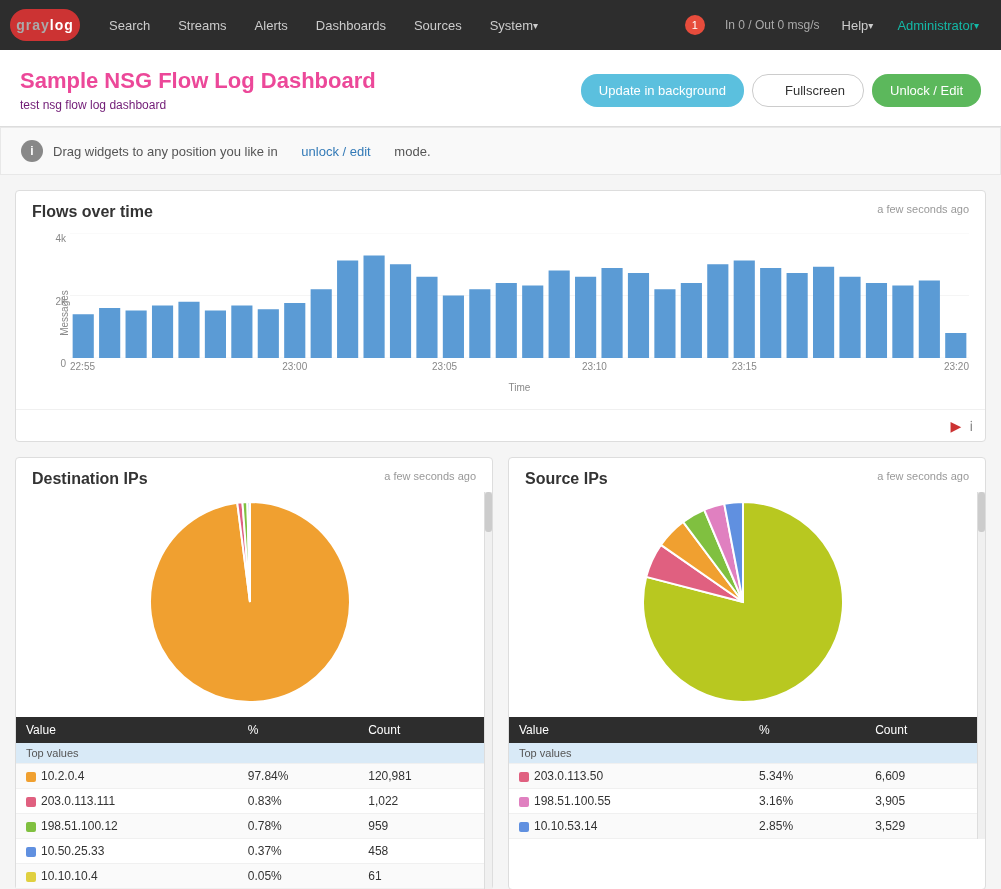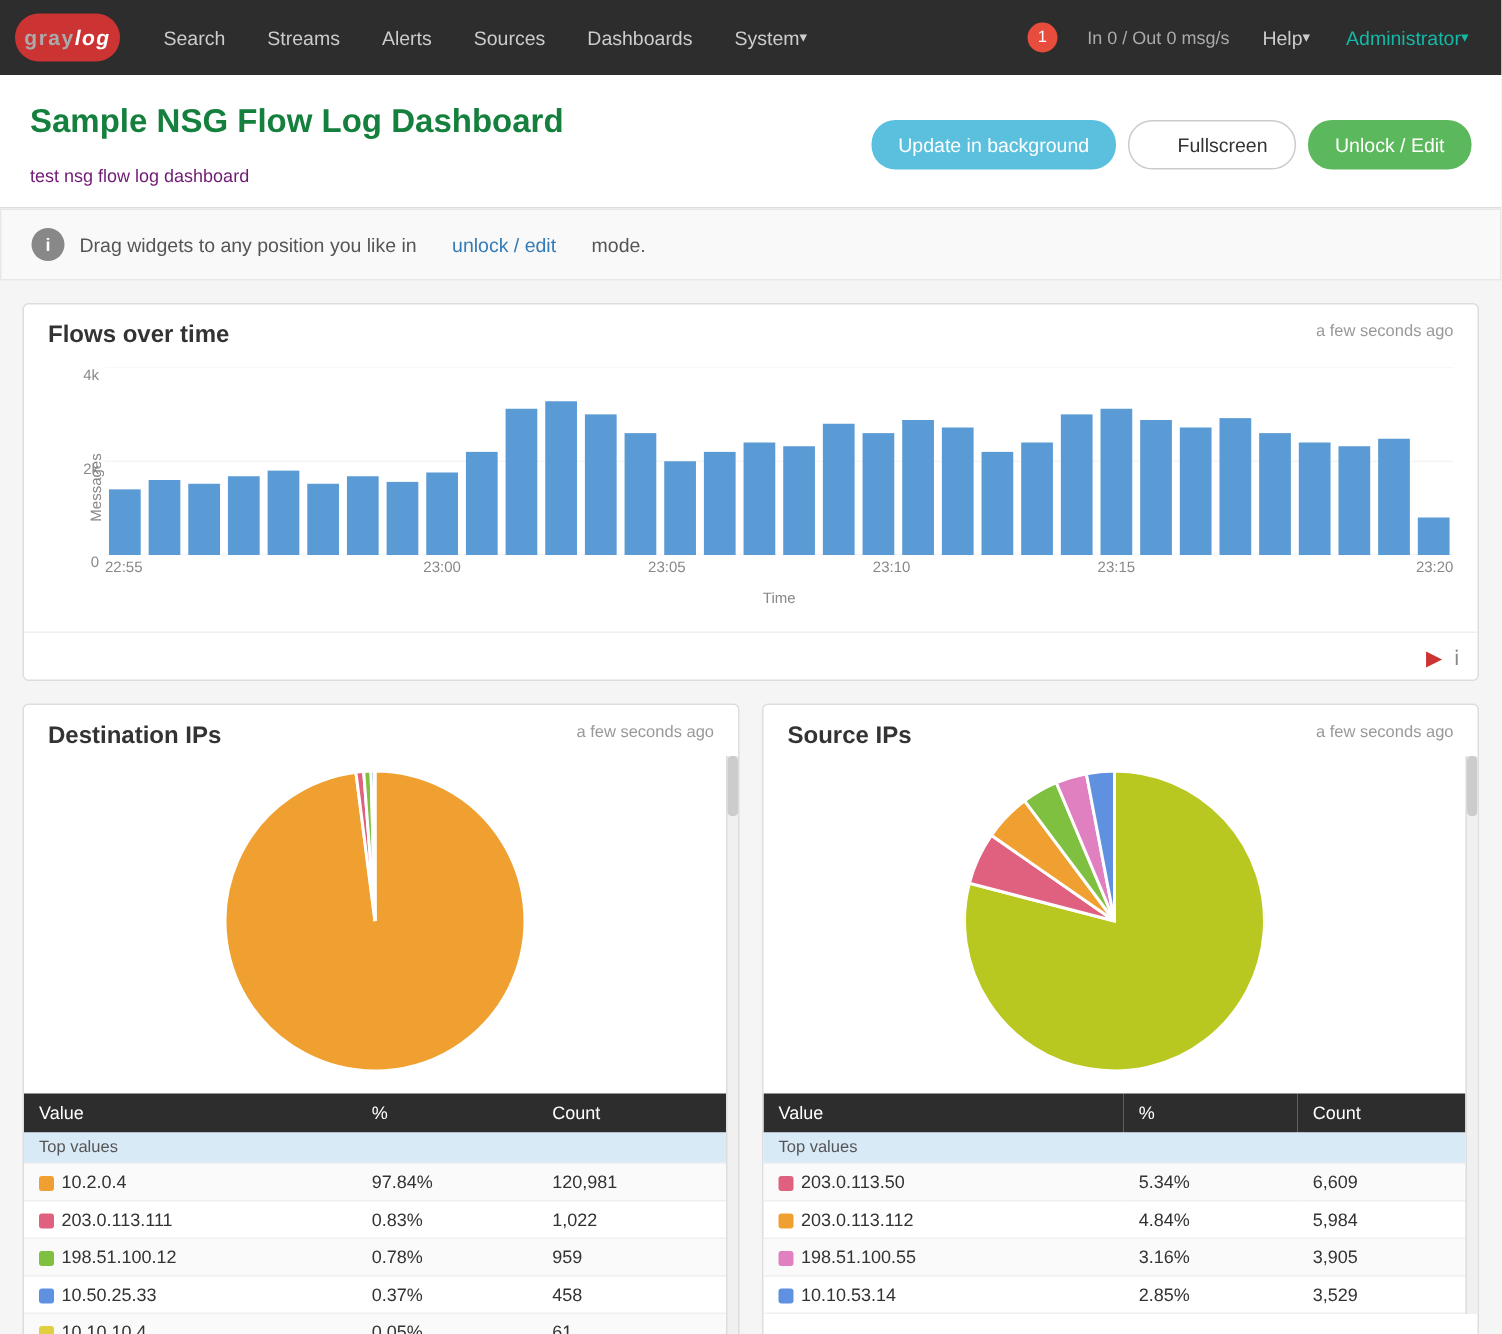--- a/index.html
+++ b/index.html
@@ -88,22 +88,22 @@
       padding: 18px 20px 14px;
       border-bottom: 1px solid #ddd;
       display: flex;
       align-items: center;
       justify-content: space-between;
     }
     .page-title-block {}
     .page-title {
       font-size: 22px;
       font-weight: 600;
-      color: #15803d;
-      margin-bottom: 16px;
+      color: #ec4899;
+      margin-bottom: 4px;
     }
     .page-subtitle {
       font-size: 12px;
       color: #701a75;
     }
     .header-buttons {
       display: flex;
       gap: 8px;
     }
     .btn {
@@ -262,29 +262,29 @@
       vertical-align: middle;
     }
   </style>
 </head>
 <body>
 
 <nav class="navbar">
   <div class="navbar-brand">
     <div class="brand-logo">
       <span style="color:#aaa;">gray</span>
-        <span style="color:white;font-style:italic;">log</span>
+        <span style="color:white;">log</span>
     </div>
   </div>
 
   <a class="nav-item">Search</a>
   <a class="nav-item">Streams</a>
   <a class="nav-item">Alerts</a>
+  <a class="nav-item">Dashboards</a>
   <a class="nav-item">Sources</a>
-  <a class="nav-item">Dashboards</a>
   <a class="nav-item has-arrow">System</a>
 
   <div class="nav-spacer"></div>
 
   <div class="nav-badge">1</div>
   <div class="nav-throughput">In 0 / Out 0 msg/s</div>
   <div class="nav-help">Help</div>
   <div class="nav-admin">Administrator</div>
 </nav>
 
@@ -499,27 +499,20 @@
                 </tr>
               <tr>
       <td>
         <span class="color-swatch" style="background:#e06080;"></span>203.0.113.50
       </td>
       <td>5.34%</td>
       <td>6,609</td>
     </tr>
                   <tr>
       <td>
-        <span class="color-swatch" style="background:#f0a030;"></span>203.0.113.112
-      </td>
-      <td>4.84%</td>
-      <td>5,984</td>
-    </tr>
-                  <tr>
-      <td>
         <span class="color-swatch" style="background:#e080c0;"></span>198.51.100.55
       </td>
       <td>3.16%</td>
       <td>3,905</td>
     </tr>
                   <tr>
       <td>
         <span class="color-swatch" style="background:#6090e0;"></span>10.10.53.14
       </td>
       <td>2.85%</td>

